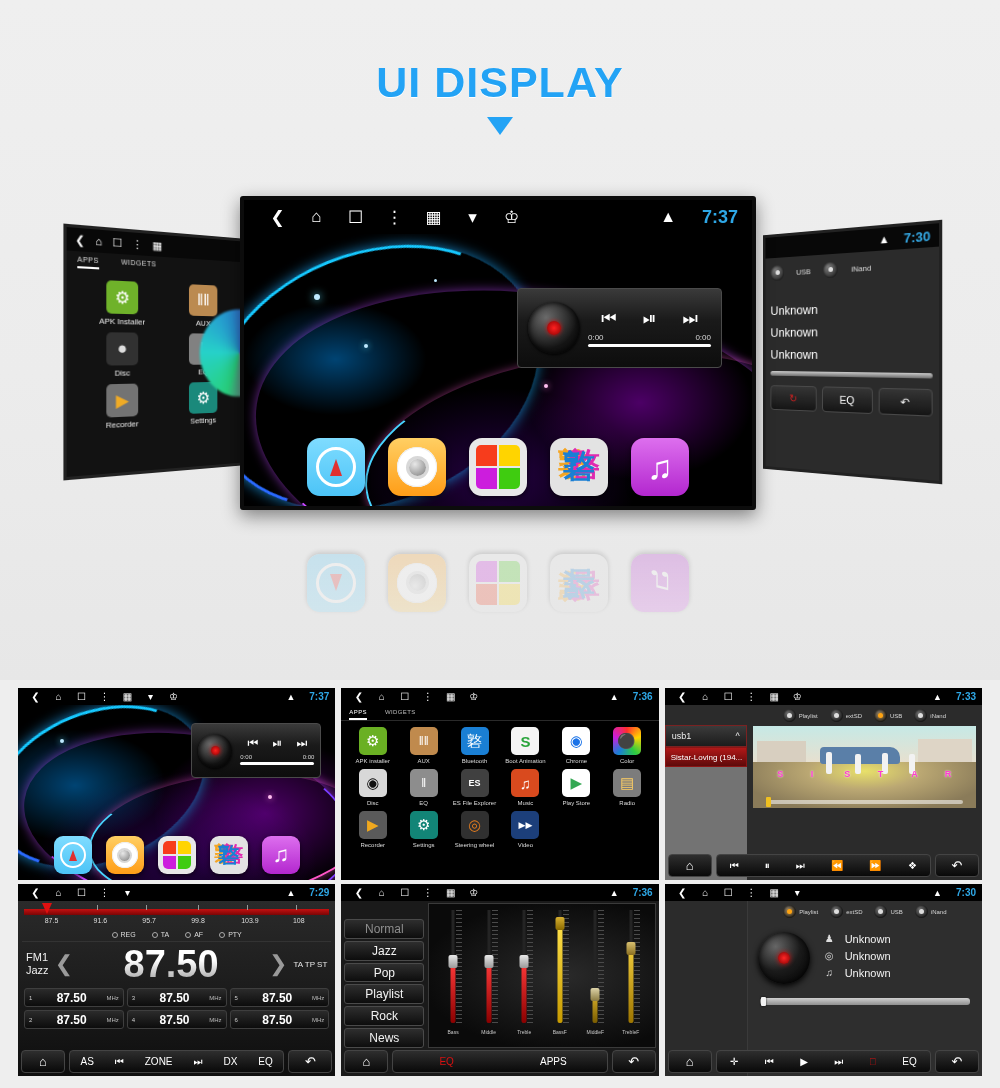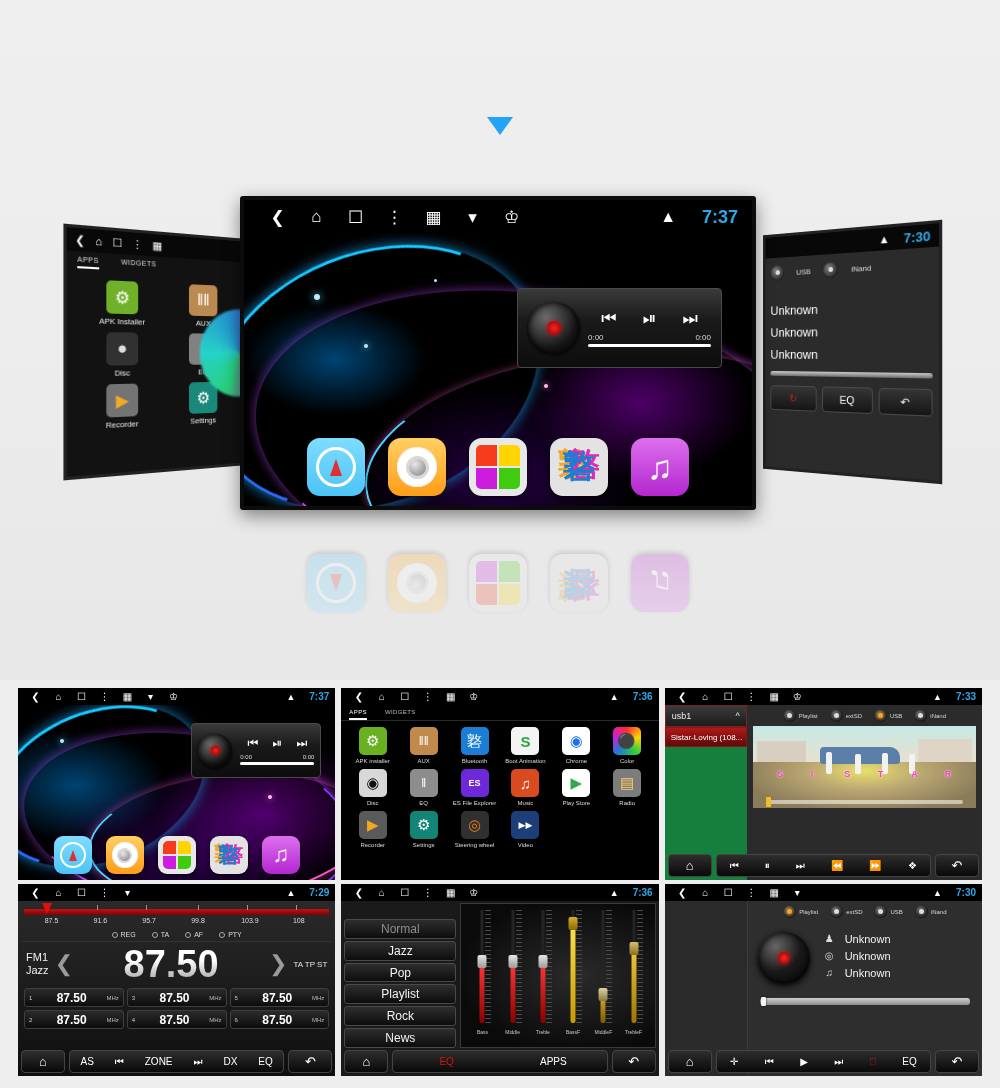--- a/index.html
+++ b/index.html
@@ -249,21 +249,21 @@
   .app { text-align:center; }
   .app .sq {
     width: 28px; height: 28px; margin: 0 auto 2px; border-radius: 5px;
     display:flex; align-items:center; justify-content:center; font-size: 15px;
     overflow:hidden; position:relative;
   }
   .app .lbl { color:#dcdcdc; font-size: 6px; line-height: 8px; }
 
   
   #t3 .thumb-body { background: #2b2b2b; display:flex; }
-  .vid-side { width: 82px; background:#15803d; }
+  .vid-side { width: 82px; background:#737373;margin-top:20px; }
   .vid-head { height: 22px; background: linear-gradient(180deg,#3b3b3b,#1c1c1c); border:1px solid #7a2222;
     display:flex;align-items:center;justify-content:space-between;padding:0 6px;color:#eee;font-size:9px;}
   .vid-item { height: 20px; background: linear-gradient(180deg,#b01818,#5e0a0a); border:1px solid #8c1414;
     display:flex;align-items:center;padding:0 5px;color:#fff;font-size:8px;white-space:nowrap;overflow:hidden;}
   .vid-main { flex:1; padding: 4px 6px 0; }
   .srcrow { display:flex; gap:12px; align-items:center; justify-content:center; padding-bottom:4px;}
   .srcrow .s { display:flex;align-items:center;gap:3px;}
   .srcrow .dot{width:13px;height:13px;border-radius:50%;background:radial-gradient(circle at 35% 30%,#6d6d6d,#111);display:flex;align-items:center;justify-content:center;box-shadow:inset 0 0 3px #000;}
   .srcrow .dot i{width:5px;height:5px;border-radius:50%;background:#ddd;display:block;}
   .srcrow .dot.on i{background:#ffa412;box-shadow:0 0 4px #ffa412;}
@@ -313,21 +313,21 @@
     width: 44px; background: linear-gradient(180deg,#2e2e2e,#090909); border:1px solid #444; border-radius:4px;
     display:flex; align-items:center; justify-content:center; color:#fff; font-size:13px;
   }
   .btnbar .mid {
     flex:1; background: linear-gradient(180deg,#2e2e2e,#090909); border:1px solid #444; border-radius:4px;
     display:flex; align-items:center; justify-content:space-around; color:#fff; font-size:10px;
   }
 
   
   #t5 .thumb-body { background:#1a1a1a; display:flex; padding: 2px 3px 28px; gap: 4px; }
-  .eqlist { width: 112px; display:flex; flex-direction:column; gap:2px;margin-top:16px; }
+  .eqlist { width: 80px; display:flex; flex-direction:column; gap:2px;margin-top:16px; }
   .eqlist .e {
     flex:1; background: linear-gradient(180deg,#2e2e2e,#0d0d0d); border:1px solid #4a4a4a; border-radius:3px;
     display:flex; align-items:center; justify-content:center; color:#f2f2f2; font-size:12px;
   }
   .eqlist .e.dim { color:#8e8e8e; }
   .eqpanel { flex:1; background: radial-gradient(ellipse at 60% 50%, #2a2a2a, #0a0a0a 75%);
     border:1px solid #3a3a3a; position:relative; display:flex; align-items:flex-end; justify-content:space-around; padding: 4px 6px 12px; }
   .slider { width: 18px; height: 100%; position:relative; display:flex; flex-direction:column; align-items:center; justify-content:flex-end;}
   .slider .rail { position:absolute; left:50%; transform:translateX(-50%); top:2px; bottom:12px; width:3px; background:#242424; }
   .slider .fill { position:absolute; left:50%; transform:translateX(-50%); bottom:12px; width:5px; border-radius:2px; }
@@ -348,20 +348,21 @@
   .mu-meta div { display:flex; align-items:center; gap:10px; color:#f2f2f2; font-size:11px; margin-bottom:5px; }
   .mu-meta .mi { width:11px; text-align:center; color:#ddd; font-size:10px; }
   .mu-bar { margin: 14px 6px 0; height:7px; background:linear-gradient(180deg,#cfcfcf,#8f8f8f); border-radius:3px; position:relative;}
   .mu-bar i{position:absolute;left:1px;top:-1px;width:5px;height:9px;background:#f2f2f2;border-radius:1px;box-shadow:0 0 2px #000;}
 </style>
 </head>
 <body>
 
 <div class="hero">
 
+  <div class="title">UI DISPLAY</div>
   <div class="title-arrow"></div>
 
   <div class="unit" id="left-unit">
     <div class="side-status">
       <span class="sb-icon">❮</span>
       <span class="sb-icon" style="margin-left:10px">⌂</span>
       <span class="sb-icon" style="margin-left:10px">☐</span>
       <span class="sb-icon" style="margin-left:10px">⋮</span>
       <span class="sb-icon" style="margin-left:10px">▦</span>
     </div>
@@ -661,21 +662,21 @@
 
         <div class="app">
             <div class="sq" style="background:#d8d8d8;color:#111">◉</div>
             <div class="lbl">Disc</div>
           </div>
         <div class="app">
             <div class="sq" style="background:#8d8d8d;color:#fff;font-size:12px">‖</div>
             <div class="lbl">EQ</div>
           </div>
         <div class="app">
-            <div class="sq" style="background:#6d28d9;color:#fff;font-size:9px;font-weight:bold">ES</div>
+            <div class="sq" style="background:#404040;color:#fff;font-size:9px;font-weight:bold">ES</div>
             <div class="lbl">ES File Explorer</div>
           </div>
         <div class="app">
             <div class="sq" style="background:#d94a1e;color:#fff">♫</div>
             <div class="lbl">Music</div>
           </div>
         <div class="app">
             <div class="sq" style="background:#fff;color:#34a853">▶</div>
             <div class="lbl">Play Store</div>
           </div>
@@ -722,21 +723,21 @@
         <span class="sb-time">7:33</span>
       </span>
     </div>
     <div class="thumb-body">
       <div class="vid-side">
         <div class="vid-head">
           <span>usb1</span>
           <span>^</span>
         </div>
         <div class="vid-item">
-          <span>Sistar-Loving (108...</span>
+          <span>Sistar-Loving (194...</span>
         </div>
       </div>
       <div class="vid-main">
         <div class="srcrow">
           <span class="s">
               <span class="dot">
                 <i></i>
               </span>
               <span class="t">Playlist</span>
             </span>

